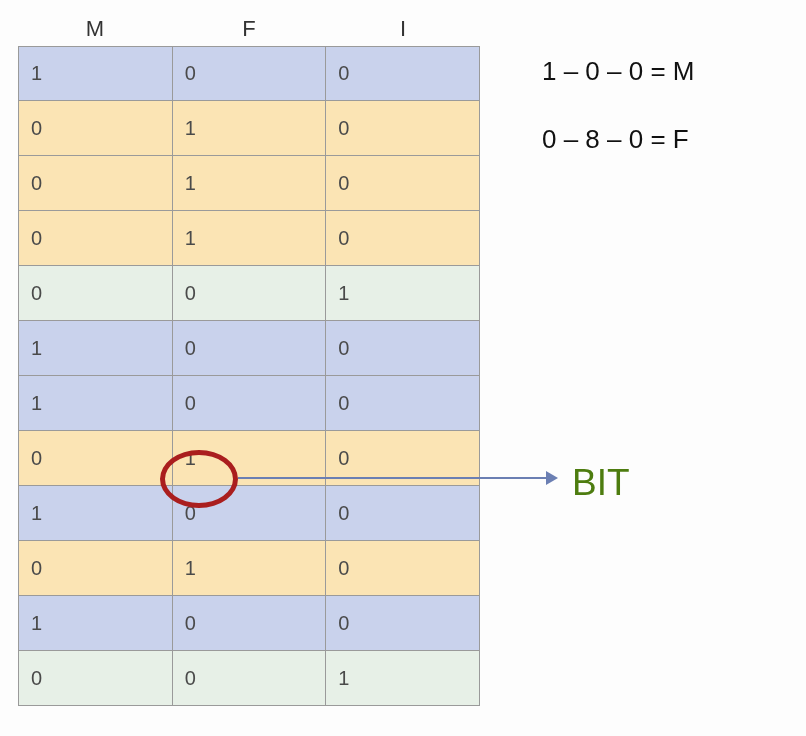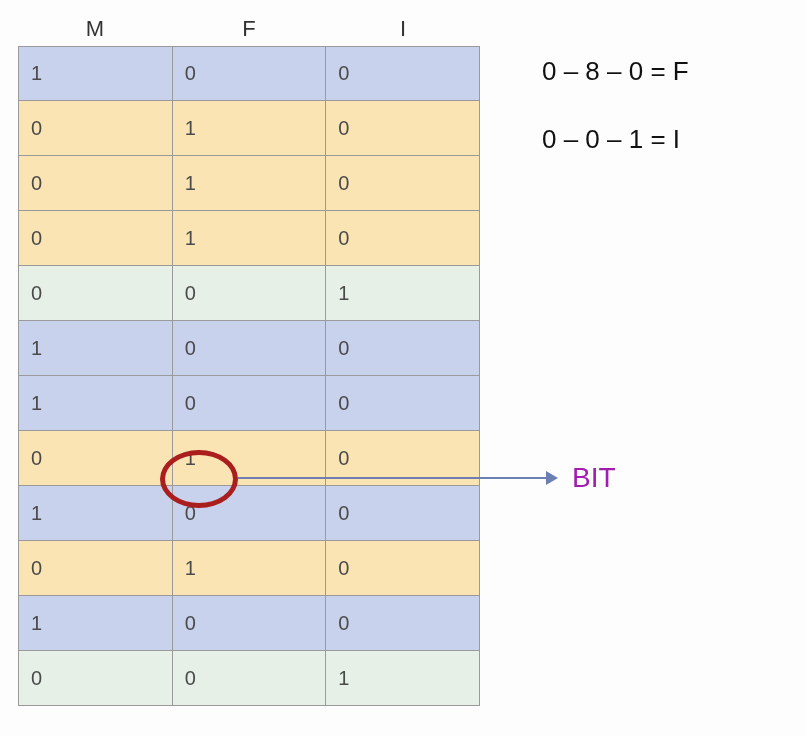--- a/index.html
+++ b/index.html
@@ -79,22 +79,22 @@
       top: 471px;
       width: 0; height: 0;
       border-left: 12px solid #6b7fb3;
       border-top: 7px solid transparent;
       border-bottom: 7px solid transparent;
     }
     .bit-label {
       position: absolute;
       left: 572px;
       top: 462px;
-      font-size: 28px;
-      color: #a21caf;
+      font-size: 37px;
+      color: #4d7c0f;
     }
   </style>
 </head>
 <body>
 
 <div class="headers">
   <div>M</div>
   <div>F</div>
   <div>I</div>
 </div>
@@ -156,20 +156,20 @@
       <div class="cell">0</div>
     </div>
     <div class="row row-green">
       <div class="cell">0</div>
       <div class="cell">0</div>
       <div class="cell">1</div>
     </div>
   </div>
 
 <div class="legend">
+  <div>1 – 0 – 0 = M</div>
   <div>0 – 8 – 0 = F</div>
-  <div>0 – 0 – 1 = I</div>
 </div>
 
 <div class="circle"></div>
 <div class="arrow-line"></div>
 <div class="arrow-head"></div>
 <div class="bit-label">BIT</div>
 
 </body></html>

